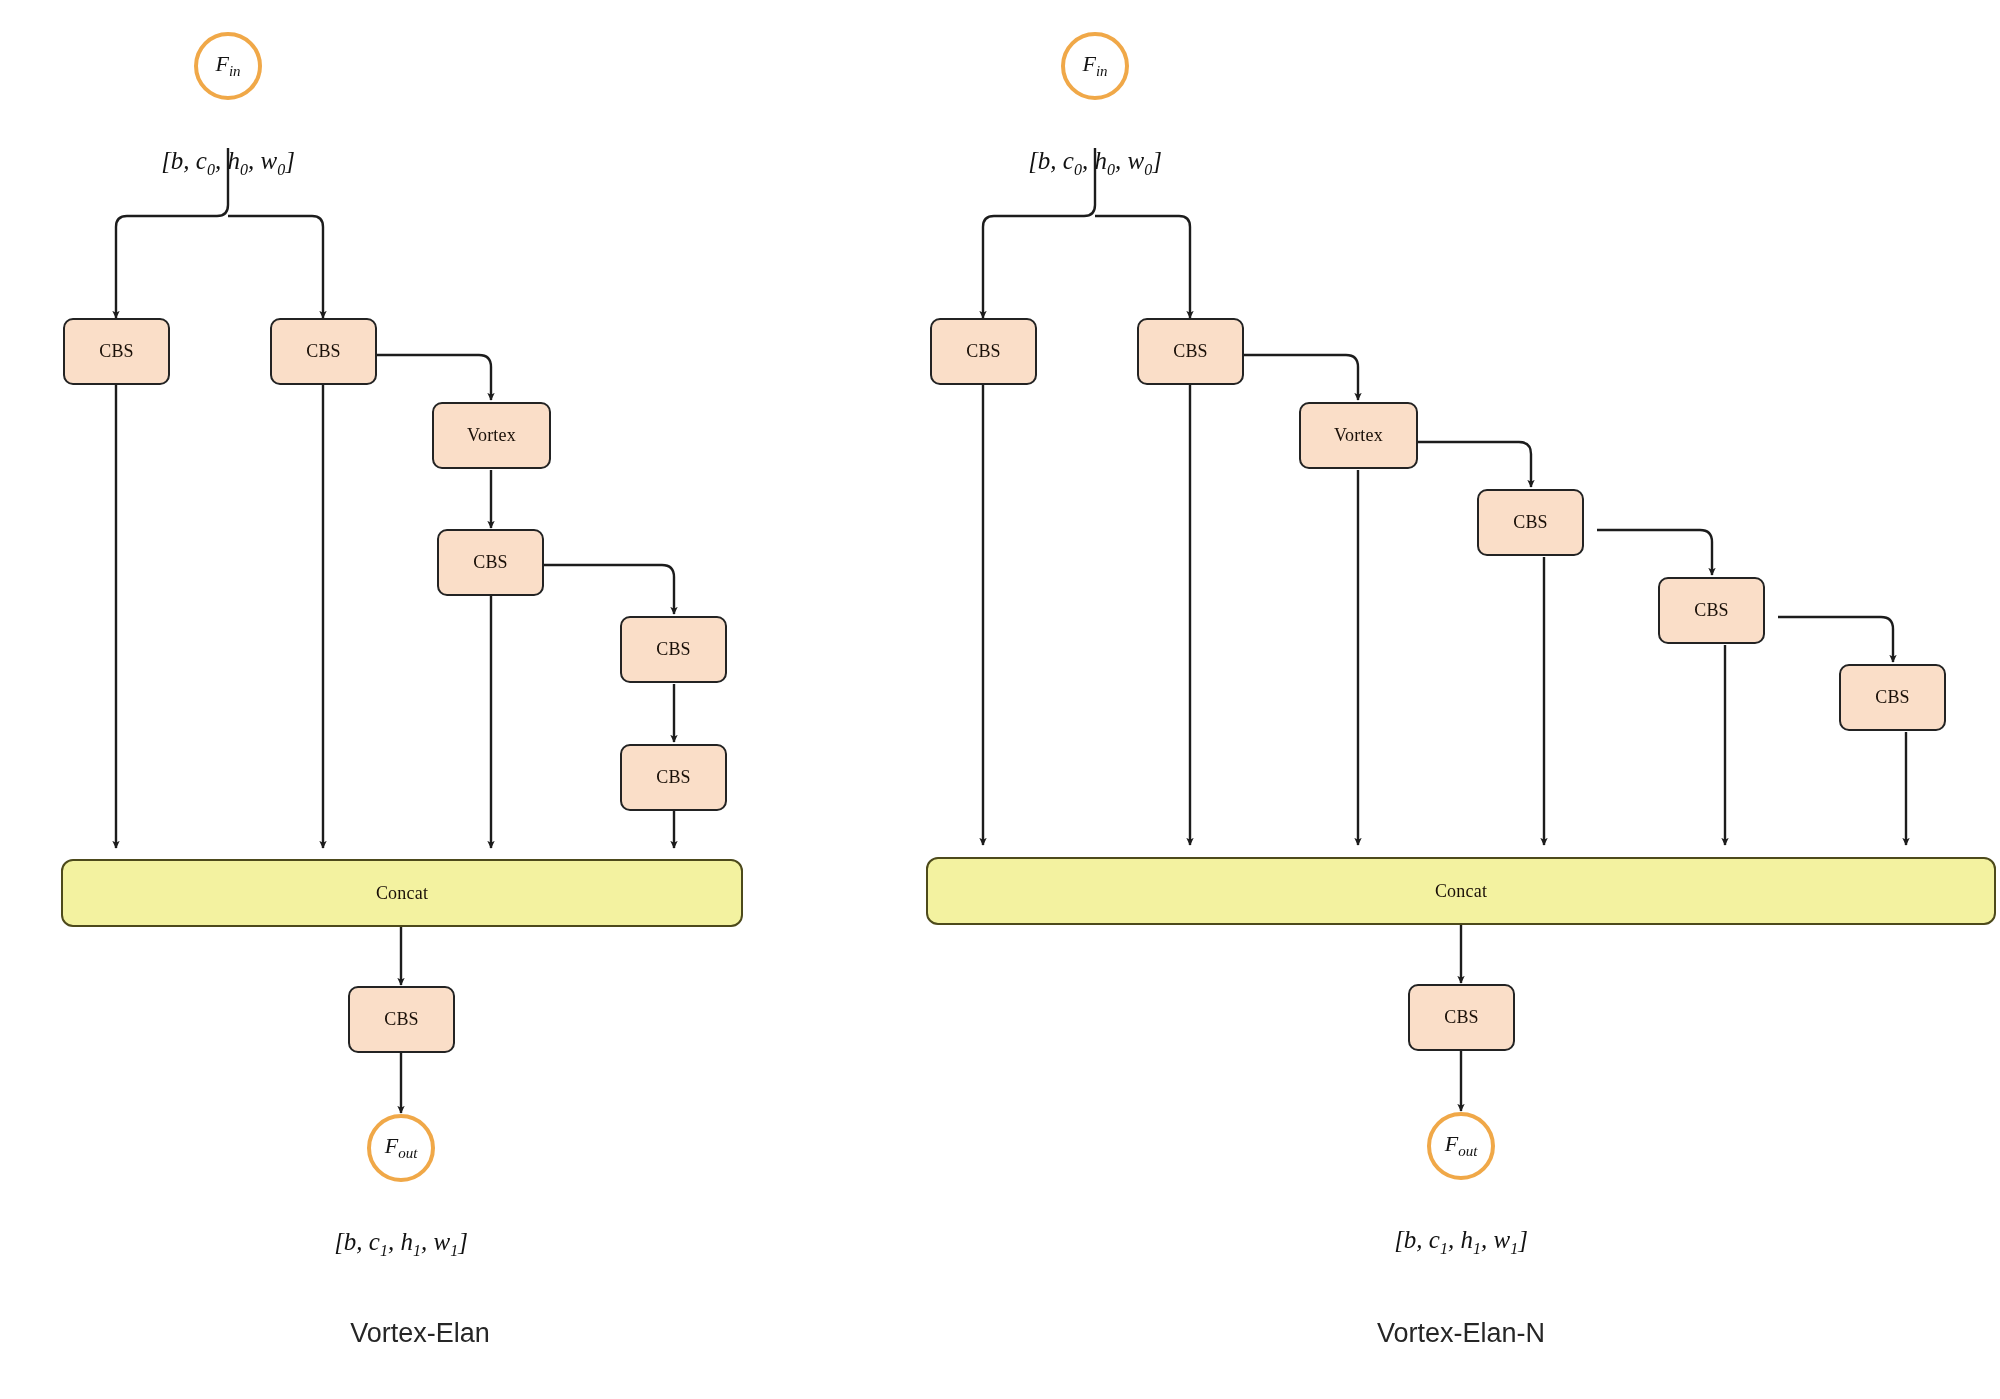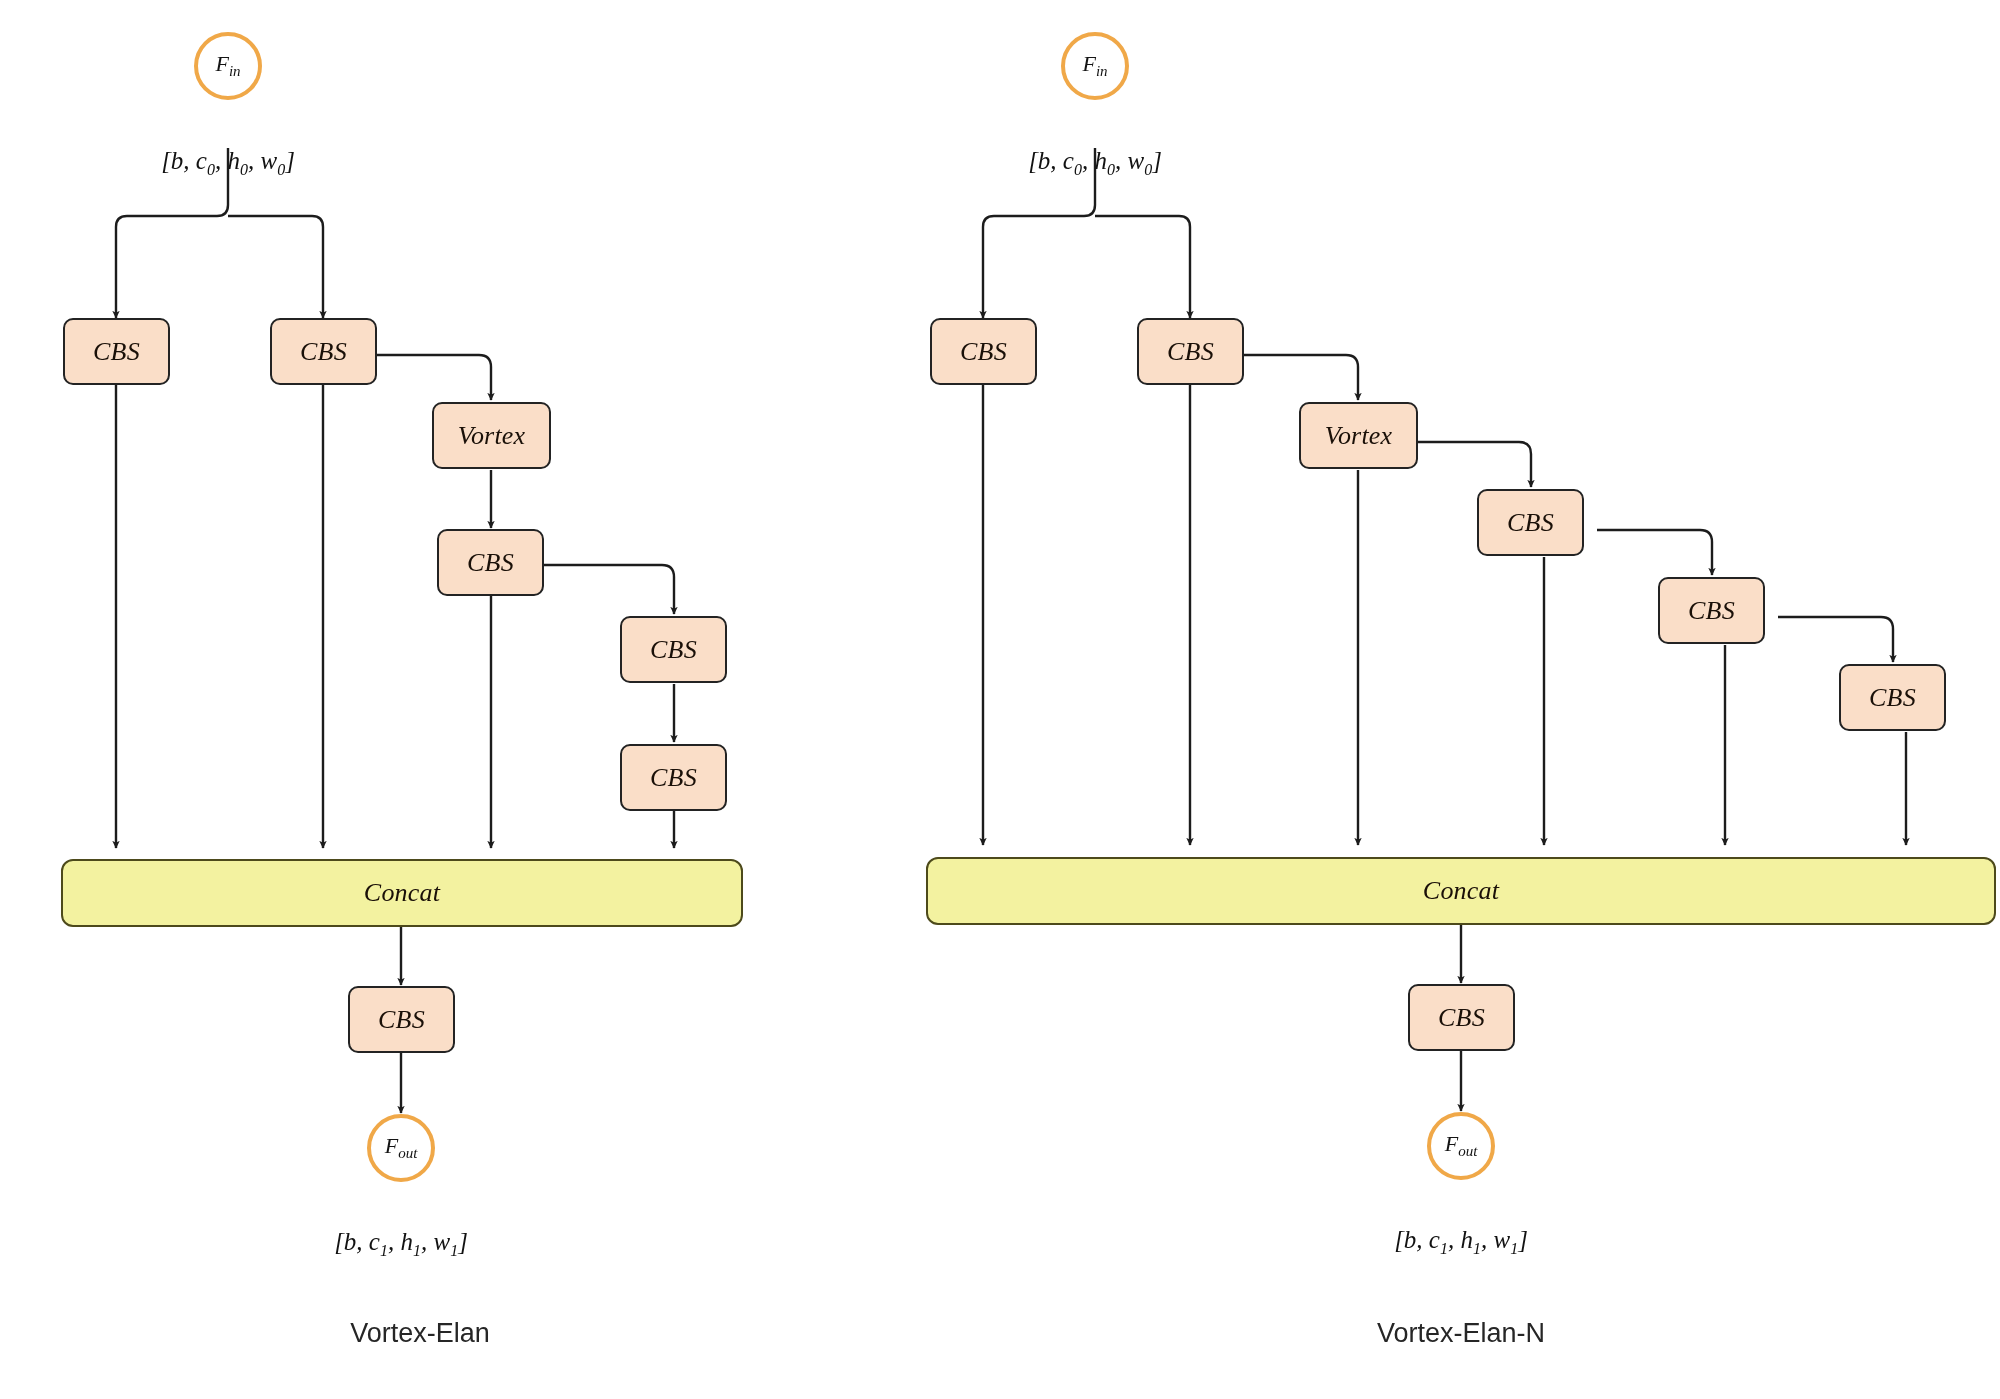--- a/index.html
+++ b/index.html
@@ -31,24 +31,23 @@
   .node-box {
     position: absolute;
     box-sizing: border-box;
     background: #fadec8;
     border: 2.2px solid #232323;
     border-radius: 10px;
     display: flex;
     align-items: center;
     justify-content: center;
     font-family: "Liberation Serif", serif;
-    font-size: 26px;
+    font-size: 18px;
     color: #1a1008;
     letter-spacing: 0.2px;
-    font-style: italic;
   }
   .node-box.concat {
     background: #f3f2a0;
     border: 2.2px solid #4d4a1b;
     border-radius: 12px;
   }
   .io-circle {
     position: absolute;
     box-sizing: border-box;
     border: 4px solid #f0a848;

